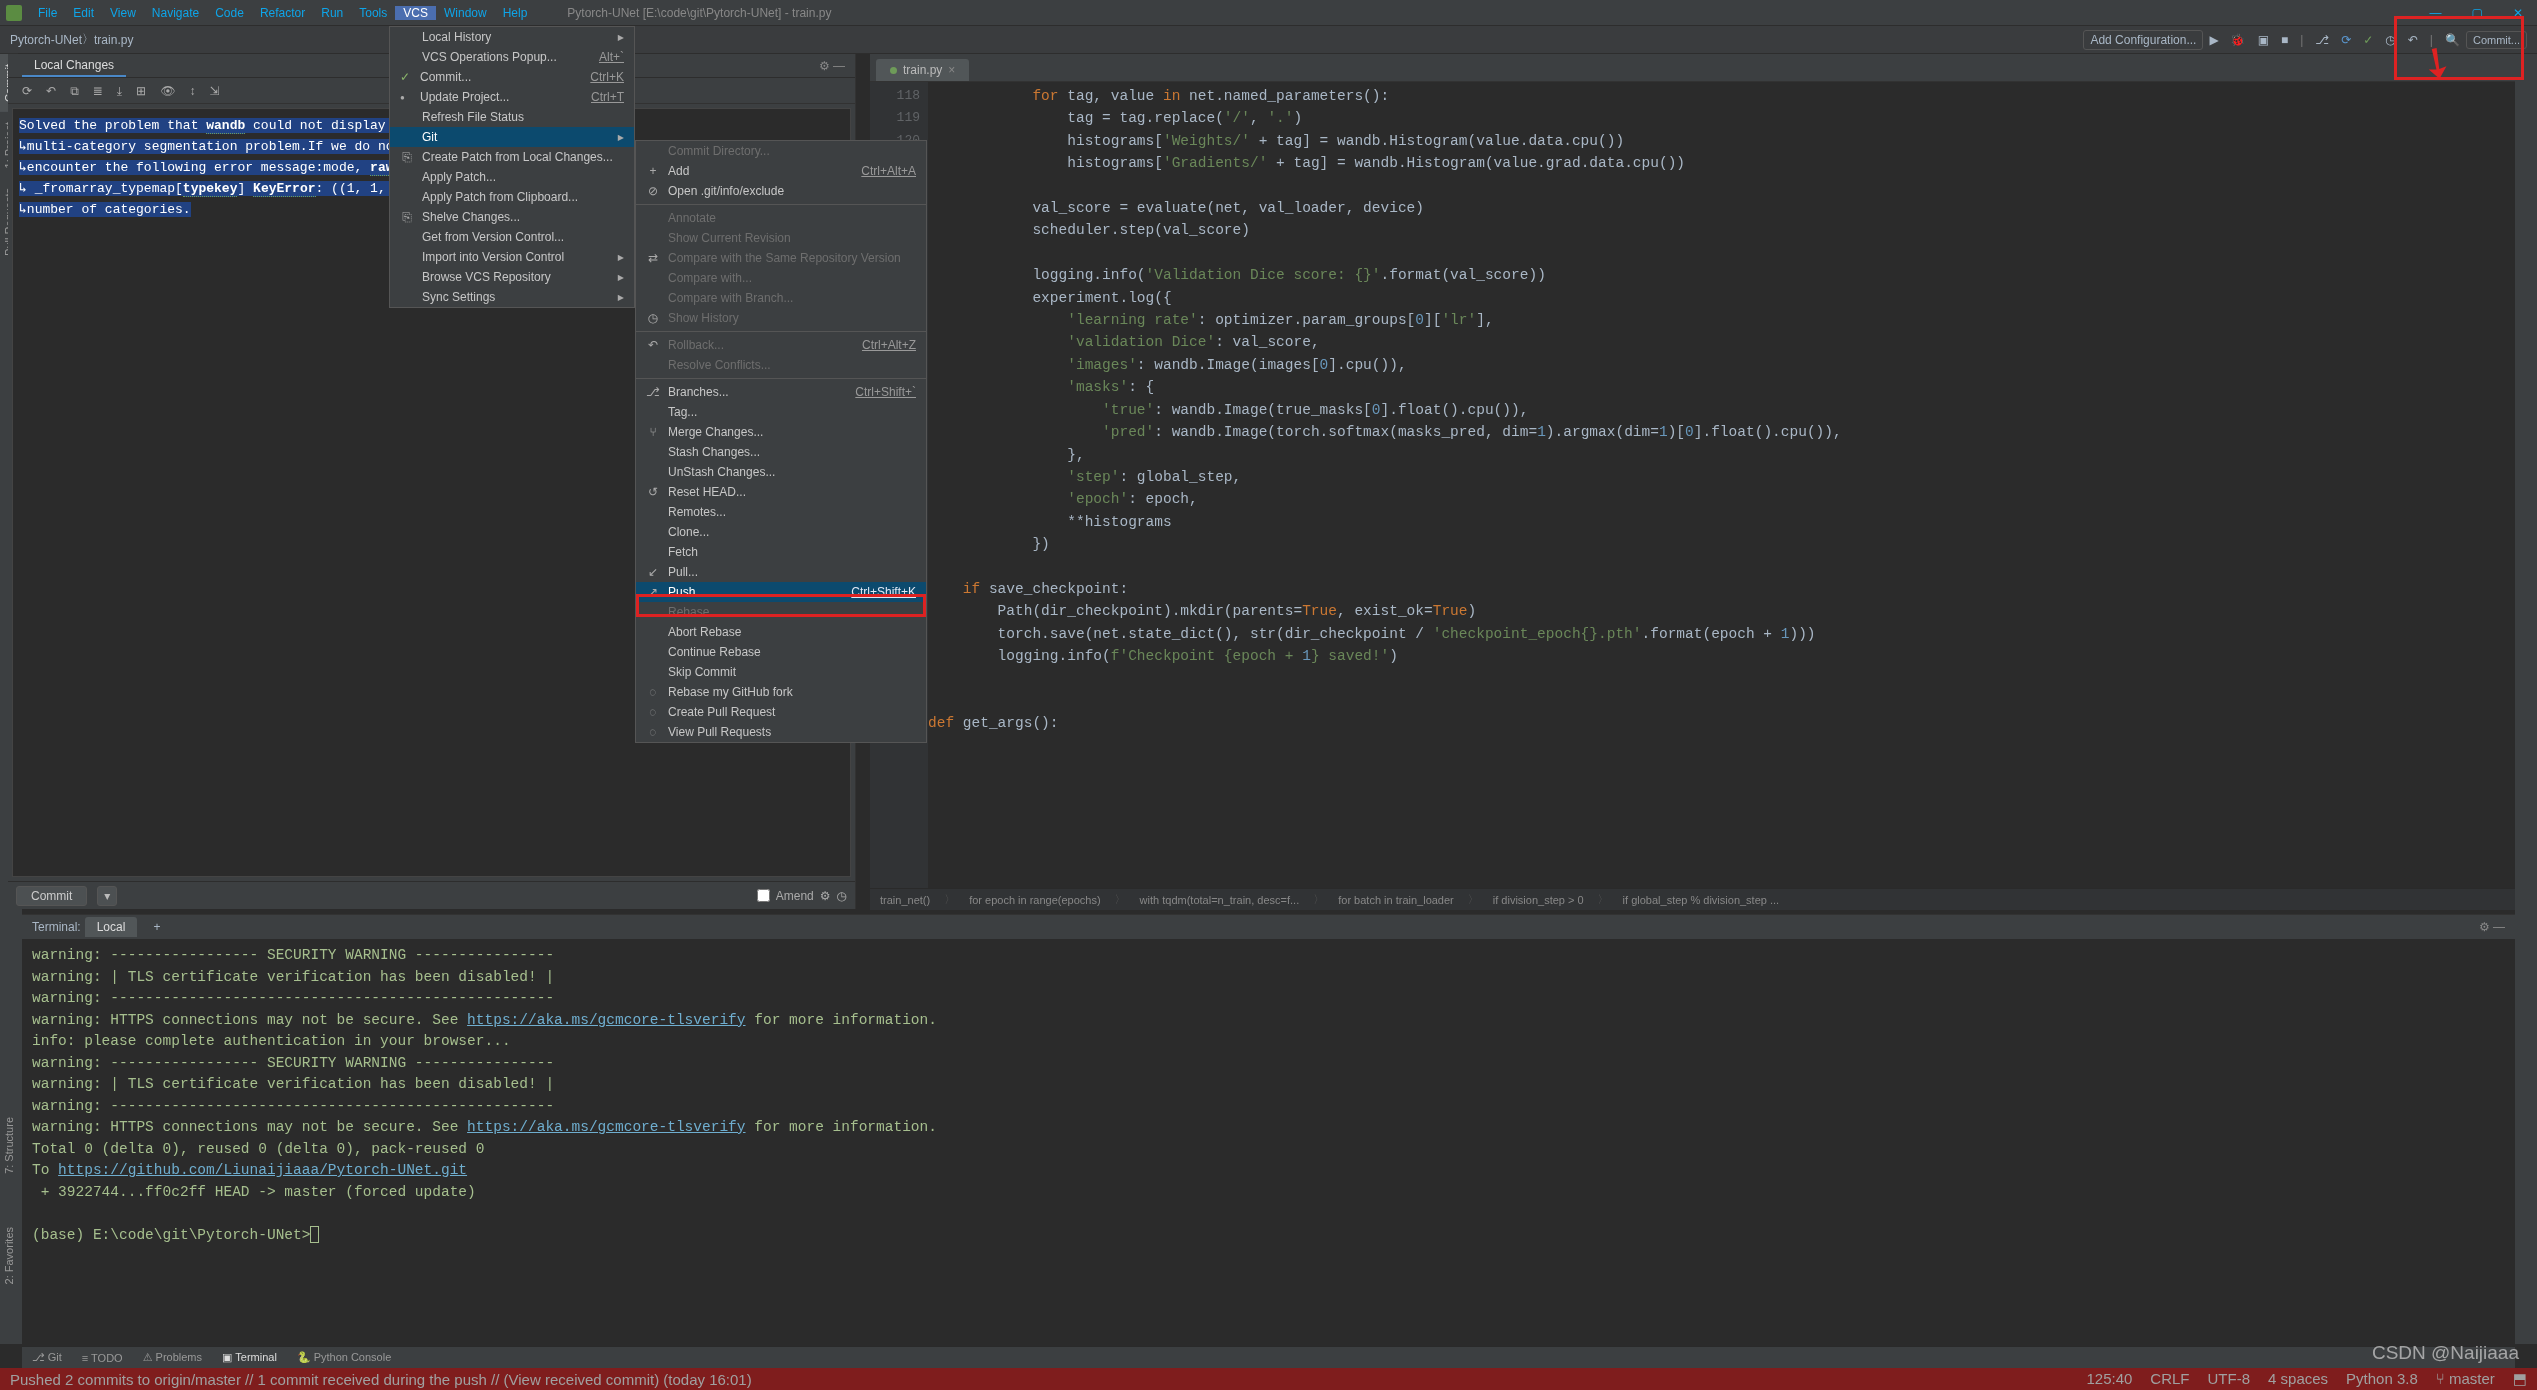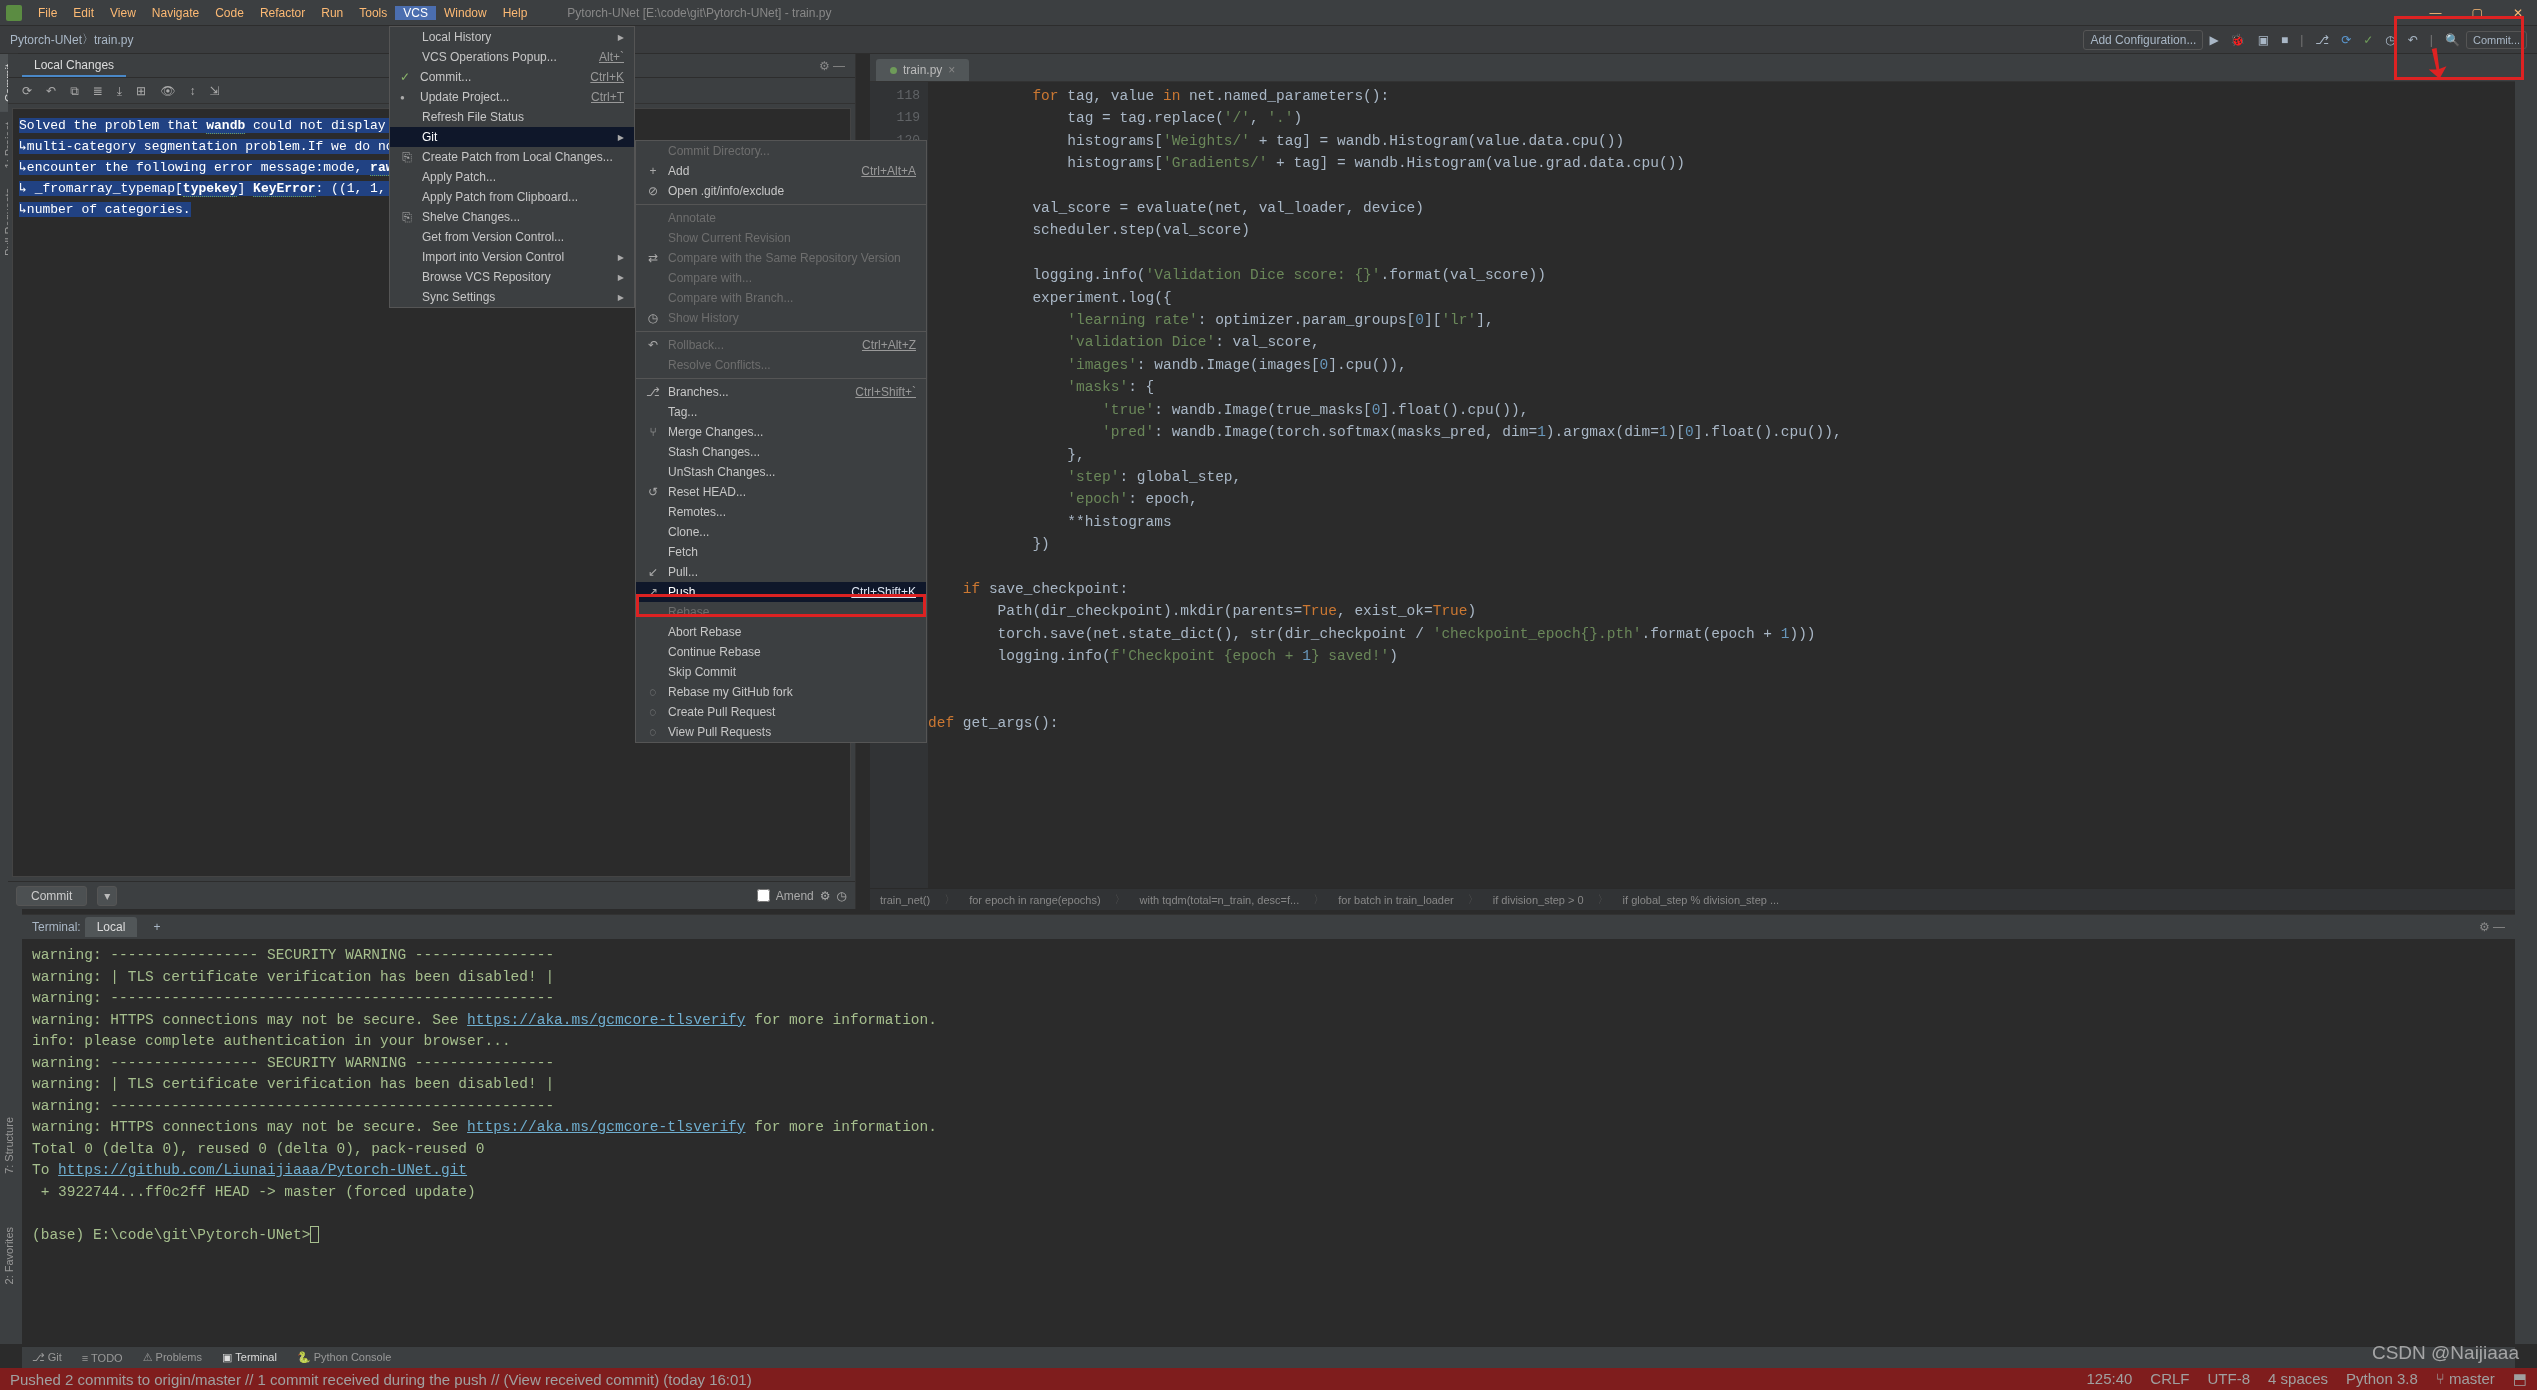--- a/index.html
+++ b/index.html
@@ -1,21 +1,21 @@
 <!DOCTYPE html>
 <html><head>
 <meta charset="utf-8">
 <style>
   * { box-sizing: border-box; margin: 0; padding: 0; }
   html, body { width: 2537px; height: 1390px; overflow: hidden; }
   body { font-family: "Segoe UI", Arial, sans-serif; font-size: 12px; background: #2b2b2b; color: #bbbbbb; position: relative; }
   
   .menubar { height: 26px; background: #3c3f41; display: flex; align-items: center; padding: 0 6px; border-bottom: 1px solid #2d2d2d;}
   .menubar .icon-app { width: 16px; height: 16px; background: #5b8c42; border-radius: 2px; margin-right: 8px; }
-  .menubar span { padding: 0 8px; cursor: default; color: #fdba74; }
+  .menubar span { padding: 0 8px; cursor: default; color: #0ea5e9; }
   .menubar span.sel { background: #4b6eaf; color: #fff; }
   .menubar .title { margin-left: 24px; color: #888; font-size: 12px; }
   .menubar .winctrl { margin-left: auto; display: flex; gap: 14px; color: #999; }
   
   .navbar { height: 28px; background: #3a3c3e; border-bottom: 1px solid #2d2d2d; display: flex; align-items: center; padding: 0 10px; color: #a9b7c6; font-size: 12px; }
   .navbar .right { margin-left: auto; display: flex; align-items: center; gap: 0; }
   .navbar .right span { padding: 2px 6px; }
   .navbar .addconf { border: 1px solid #555; border-radius: 3px; padding: 2px 8px; }
   
   .lefttool, .righttool { position: absolute; top: 54px; width: 22px; background: #3c3f41; }
@@ -34,21 +34,21 @@
   .commit-msg { position: relative; margin: 4px; padding: 6px; background: #2b2b2b; border: 1px solid #444; flex:1; font-family: "Consolas","Courier New",monospace; font-size: 13px; line-height: 21px; white-space: pre-wrap; color:#a9b7c6; }
   .commit-msg .sel { background: #214283; color:#fff; }
   .commit-msg .spell { border-bottom: 1px dotted #6e9b59; font-weight: bold; }
   .lp-bottom { height: 28px; display:flex; align-items:center; padding: 0 8px; gap: 10px; background:#3c3f41; border-top:1px solid #2d2d2d;}
   .lp-bottom .commitbtn { border: 1px solid #555; border-radius: 3px; padding: 2px 14px; background:#4c5052; color:#ccc;}
   .lp-bottom .amend { margin-left:auto; display:flex; align-items:center; gap:6px; color:#aaa; font-size:12px;}
   
   .menu { position: absolute; background: #3c3f41; border: 1px solid #555; z-index: 100; font-size: 12px; }
   .menu .item { display: flex; align-items: center; padding: 3px 10px; color: #c7c7c7; white-space: nowrap; gap: 8px; }
   .menu .item .sc { margin-left: auto; color: #999; padding-left: 30px; text-decoration: underline;}
-  .menu .item.sel { background: #0f172a; color: #fff; }
+  .menu .item.sel { background: #0c4a6e; color: #fff; }
   .menu .item.sel .sc { color:#e0e8f5;}
   .menu .item.dis { color: #6e6e6e; }
   .menu .sep { height: 1px; background: #555; margin: 3px 0; }
   .menu .arrow::after { content: "▶"; font-size: 8px; margin-left: auto; color:#aaa; padding-left:30px; }
   .menu .check::before { content: "✓"; width:12px; display:inline-block; color:#89b36a; }
   .menu .dot::before { content: "●"; width:12px; display:inline-block; font-size:8px; color:#aaa; }
   .menu .ic { width: 14px; display:inline-block; text-align:center; color:#aaa; }
   
   .editor { position: absolute; left: 870px; top: 54px; right: 22px; bottom: 480px; background: #2b2b2b; display:flex; flex-direction:column; }
   .editor-tabs { height: 28px; background: #3c3f41; display: flex; align-items: flex-end; padding-left: 6px; border-bottom:1px solid #323232;}

